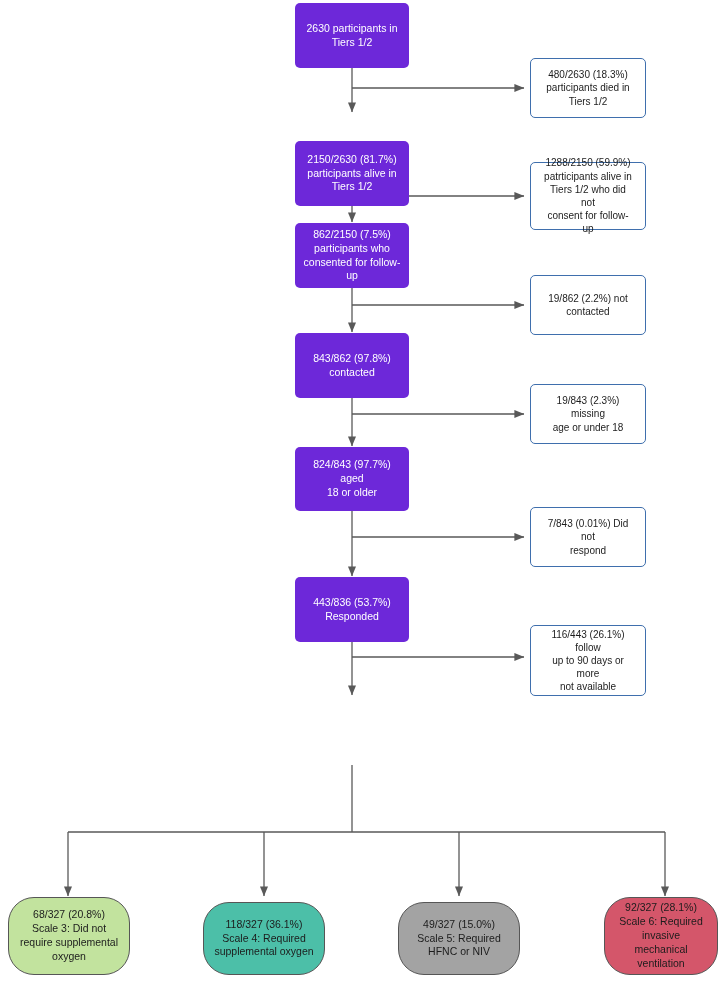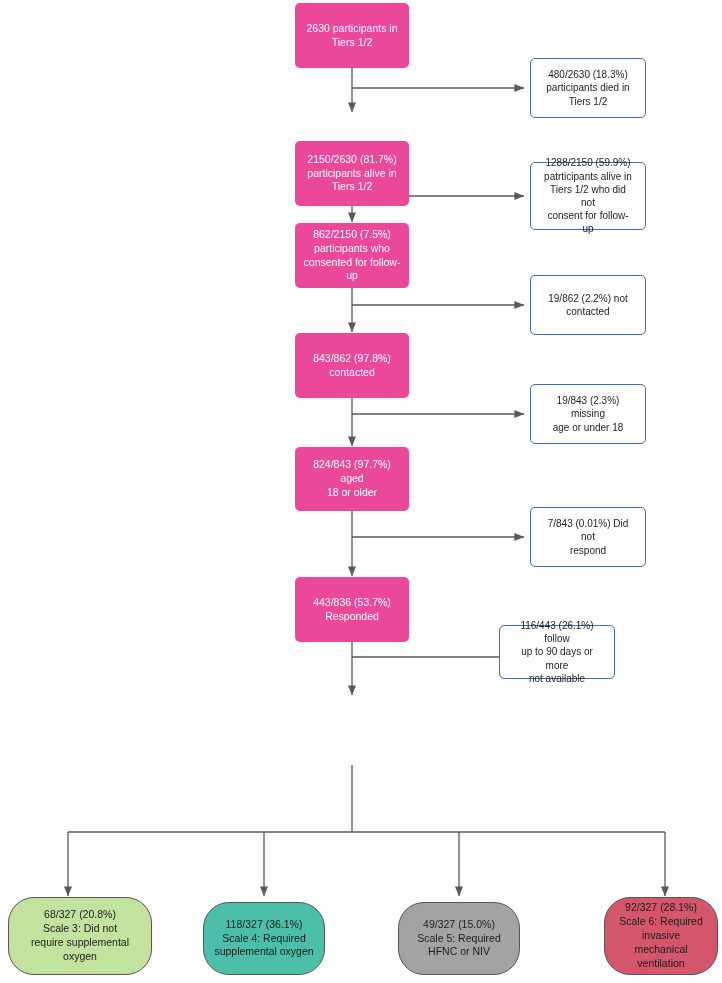--- a/index.html
+++ b/index.html
@@ -38,21 +38,21 @@
     display: flex;
     align-items: center;
     justify-content: center;
     text-align: center;
     line-height: 1.32;
     white-space: pre-line;
   }
 
   
   .node.primary {
-    background: #ec4899;
+    background: #6d28d9;
     color: #ffffff;
     border-radius: 5px;
     font-size: 10.5px;
     padding: 4px 7px;
   }
 
   
   .node.side {
     background: #ffffff;
     color: #1c1c1c;
@@ -188,28 +188,28 @@
   <div class="node side" style="left:530px; top:384px; width:116px; height:60px;">
     <span class="node-text">19/843 (2.3%) missing
 age or under 18</span>
   </div>
 
   <div class="node side" style="left:530px; top:507px; width:116px; height:60px;">
     <span class="node-text">7/843 (0.01%) Did not
 respond</span>
   </div>
 
-  <div class="node side" style="left:499px; top:625px; width:116px; height:54px;">
+  <div class="node side" style="left:530px; top:625px; width:116px; height:71px;">
     <span class="node-text">116/443 (26.1%) follow
 up to 90 days or more
 not available</span>
   </div>
 
 
-  <div class="node outcome" style="left:8px; top:897px; width:144px; height:78px; background:#c2e39e;">
+  <div class="node outcome" style="left:8px; top:897px; width:122px; height:78px; background:#c2e39e;">
     <span class="node-text">68/327 (20.8%)
 Scale 3: Did not
 require supplemental
 oxygen</span>
   </div>
 
   <div class="node outcome" style="left:203px; top:902px; width:122px; height:73px; background:#4cbfa8;">
     <span class="node-text">118/327 (36.1%)
 Scale 4: Required
 supplemental oxygen</span>

